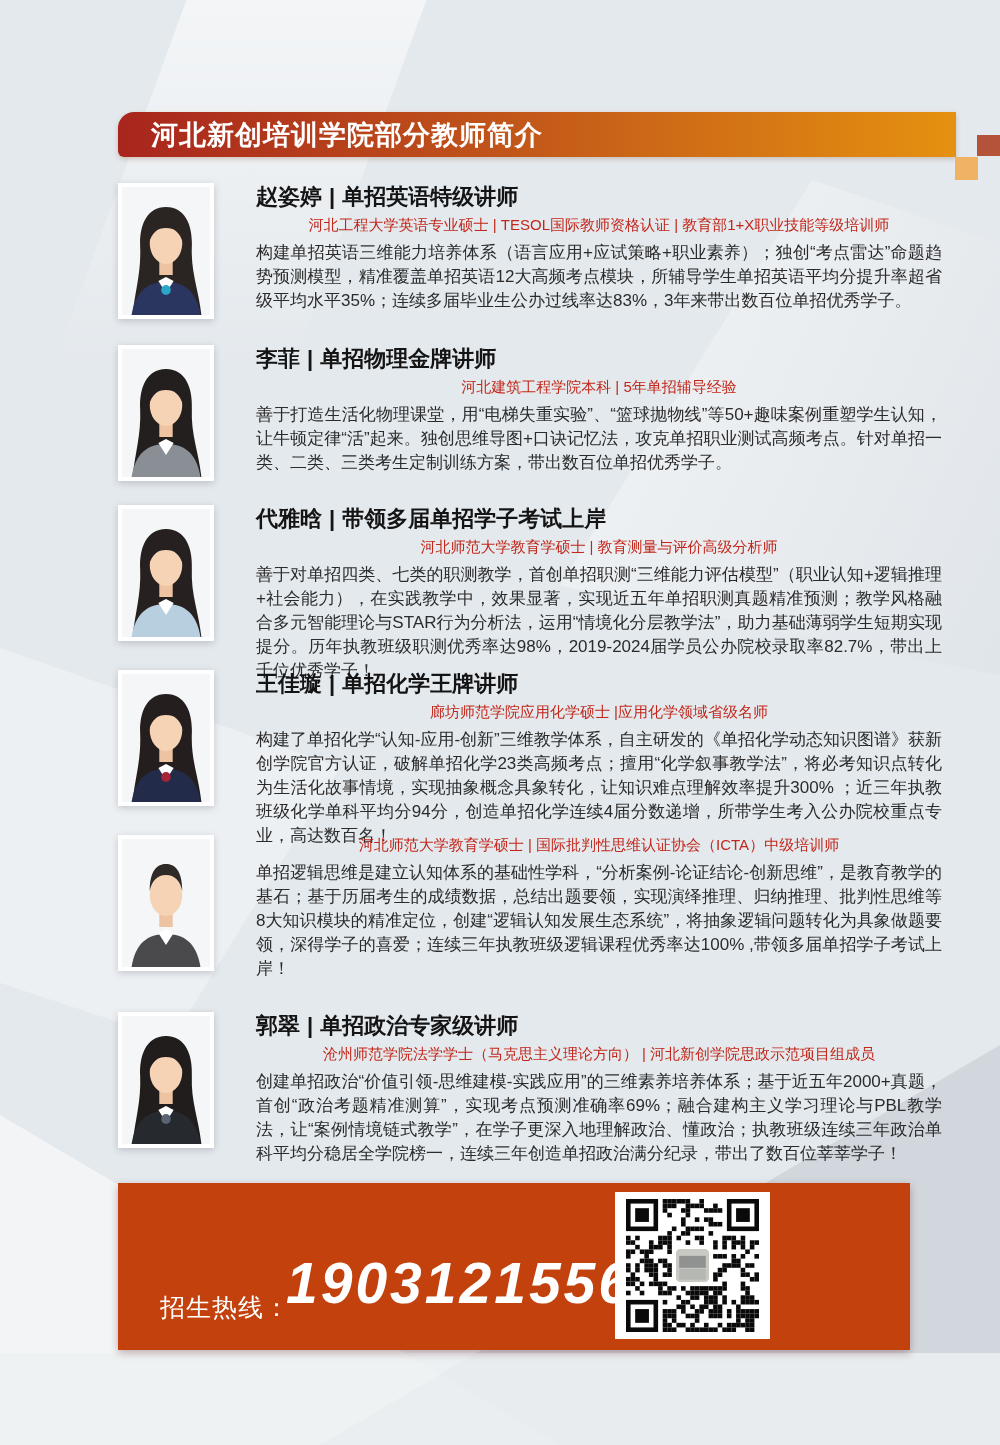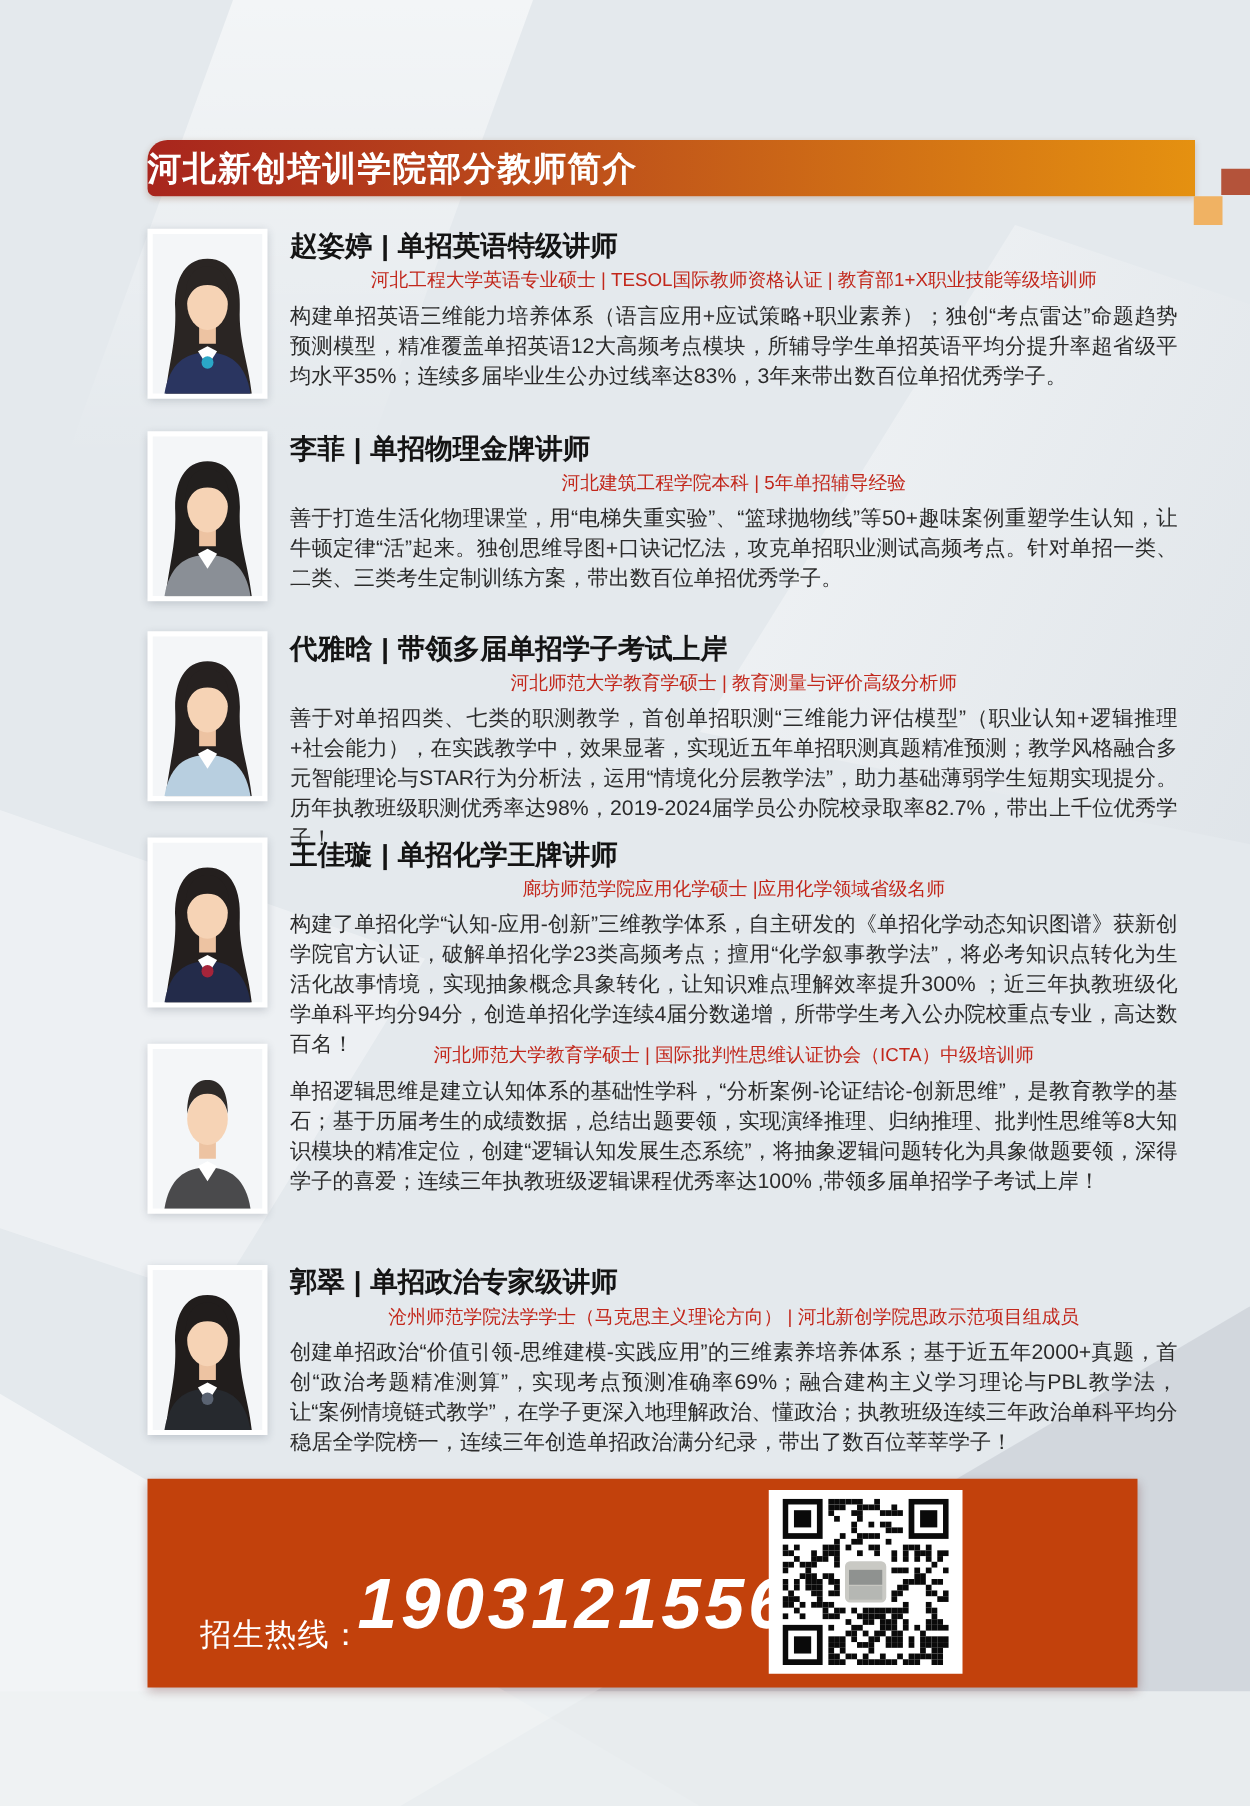--- a/index.html
+++ b/index.html
@@ -26,39 +26,39 @@
   .bg-e { top:620px; left:-80px; width:420px; height:420px;
           background:rgba(255,255,255,.35);
           clip-path:polygon(0 0,100% 35%,60% 100%,0 80%); }
   .bg-f { bottom:0; left:0; width:100%; height:92px; background:rgba(238,241,243,.8); }
 
   
   .header-banner {
     position:absolute; left:118px; top:112px; width:838px; height:45px;
     background:linear-gradient(90deg,#a8251d 0%,#c0541a 45%,#e59110 100%);
     border-radius:16px 0 0 6px;
-    display:flex; align-items:center; 
+    display:flex; align-items:center; padding-left:33px;
     box-shadow:0 2px 5px rgba(120,60,20,.25);
   }
   .header-banner .title {
     color:#ffffff; font-size:27px; font-weight:bold; letter-spacing:1px;
   }
   .decor-sq-red   { position:absolute; left:977px; top:135px; width:23px; height:21px; background:#b4533a; }
   .decor-sq-orange{ position:absolute; left:955px; top:157px; width:23px; height:23px; background:#f0b263; }
 
   
   .card { position:absolute; left:118px; width:824px; display:flex; }
   .card.c1{top:183px}.card.c2{top:345px}.card.c3{top:505px}
   .card.c4{top:670px}.card.c5{top:835px}.card.c6{top:1012px}
   .photo {
     width:96px; height:136px; background:#ffffff; padding:4px; flex-shrink:0;
     box-shadow:0 2px 7px rgba(40,50,70,.22);
   }
   .photo svg { width:100%; height:100%; display:block; }
-  .content { flex:1; padding-left:18px; padding-top:0; }
+  .content { flex:1; padding-left:18px; padding-top:0;margin-left:24px; }
   .name-row { font-size:22px; font-weight:bold; color:#141414; line-height:27px; margin-bottom:5px; }
   .name-row .sep { margin:0 7px; font-weight:bold; }
   .creds { font-size:15px; color:#c2271b; line-height:20px; margin-bottom:6px;text-align:center; }
   .desc  { font-size:17px; color:#2b2b2b; line-height:24px; text-align:justify; }
 
   
   .hotline-banner {
     position:absolute; left:118px; top:1183px; width:792px; height:167px;
     background:#c2410c; box-shadow:0 3px 8px rgba(80,10,10,.3);
   }

